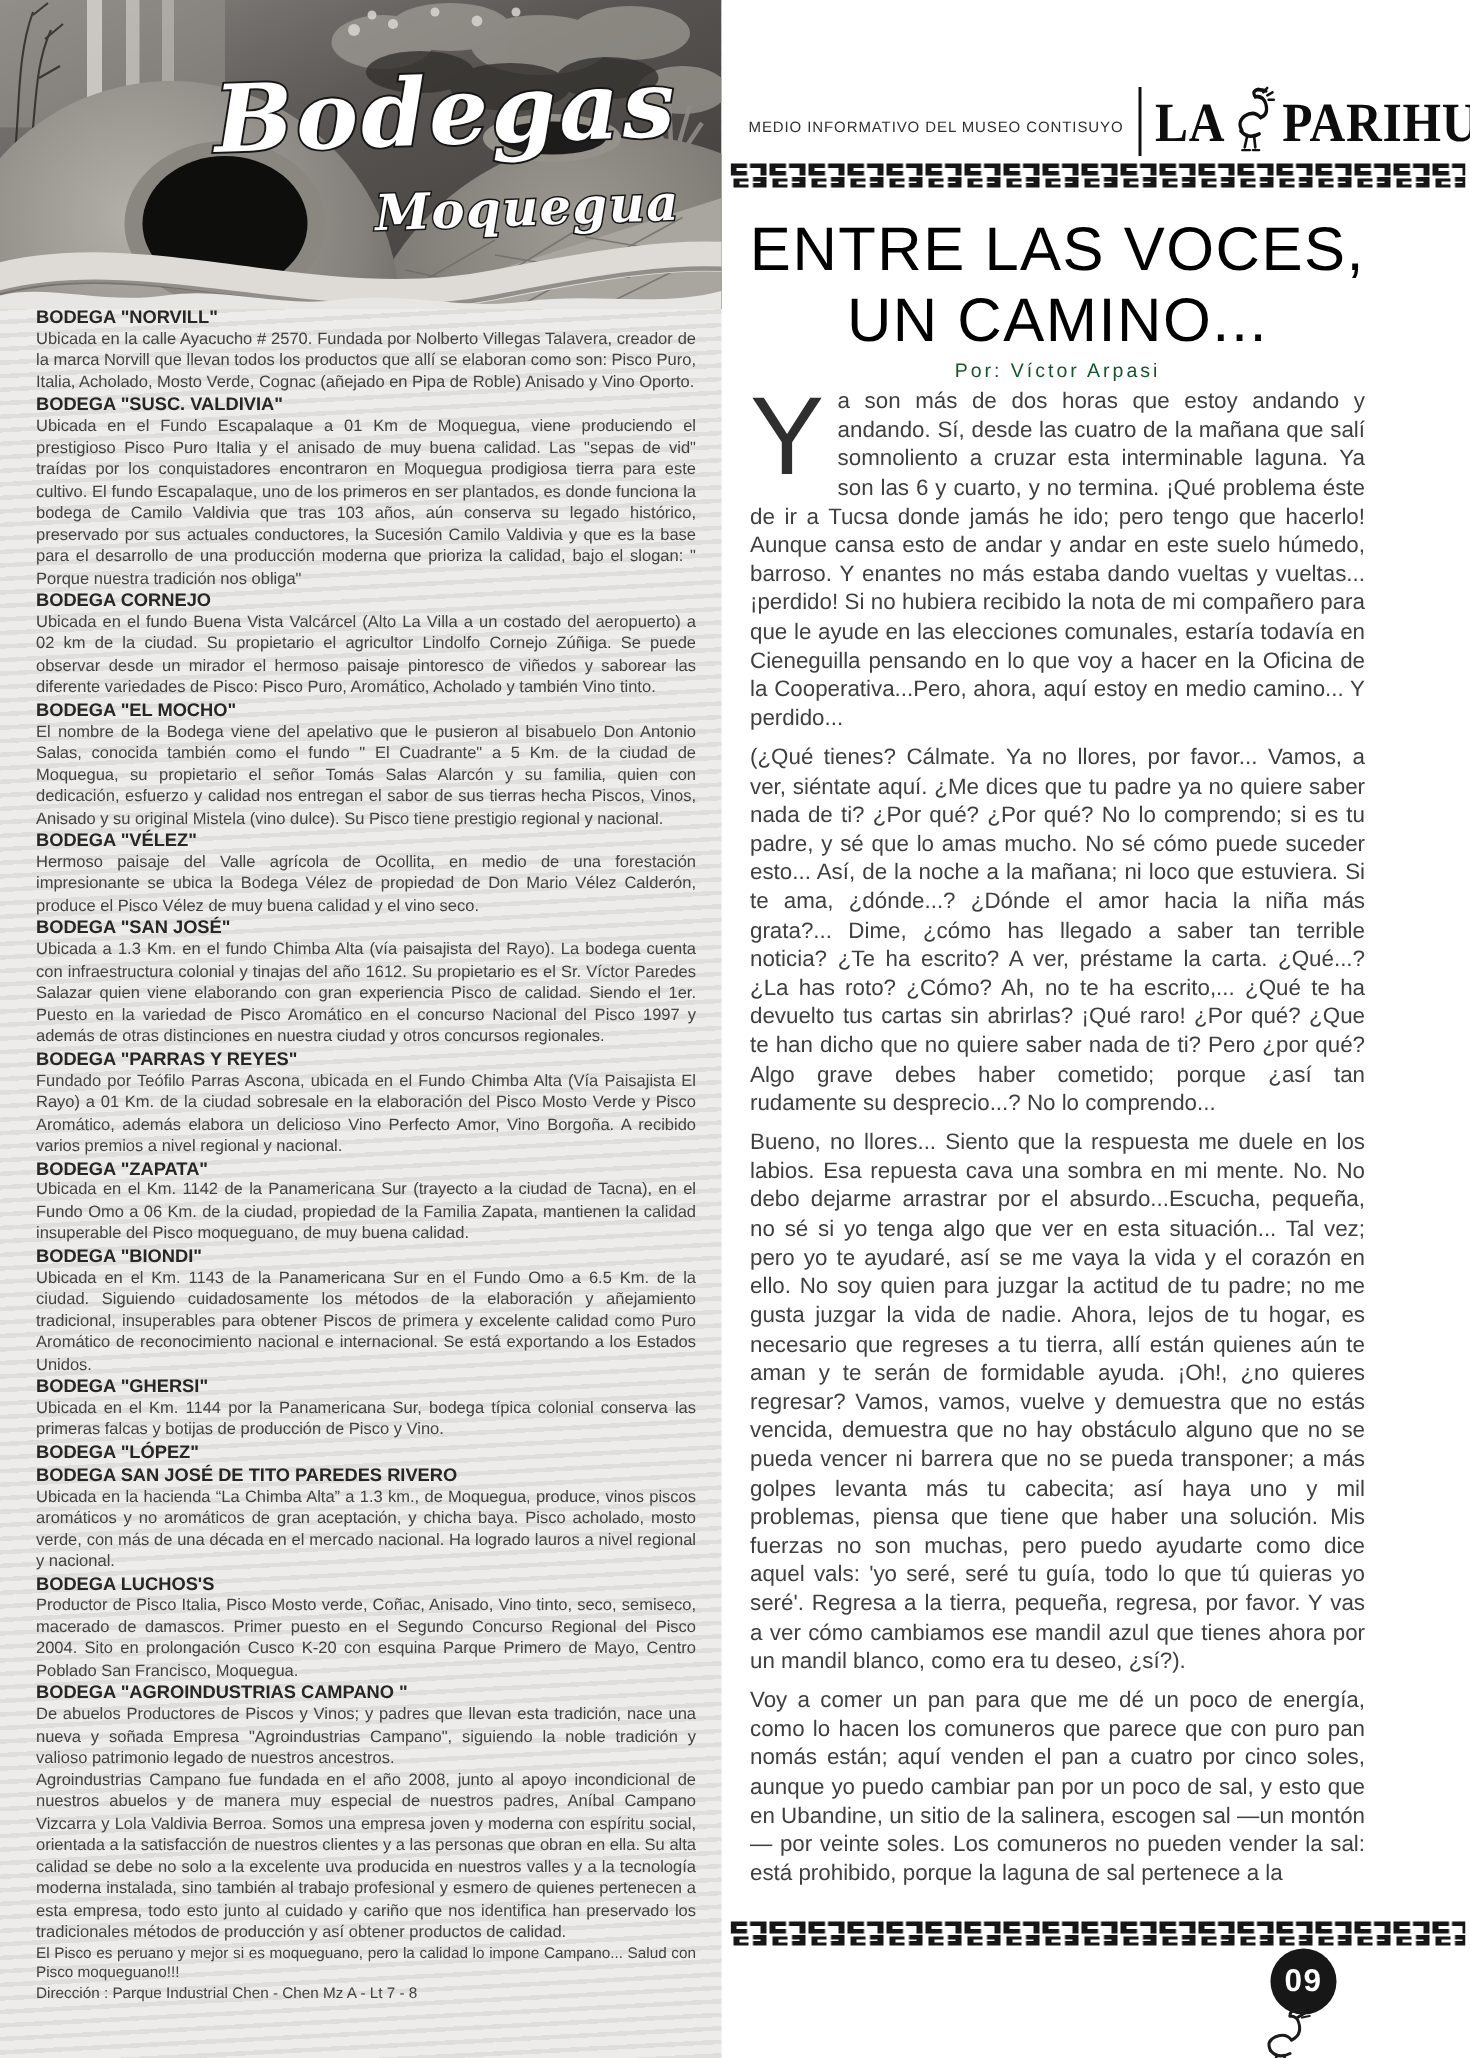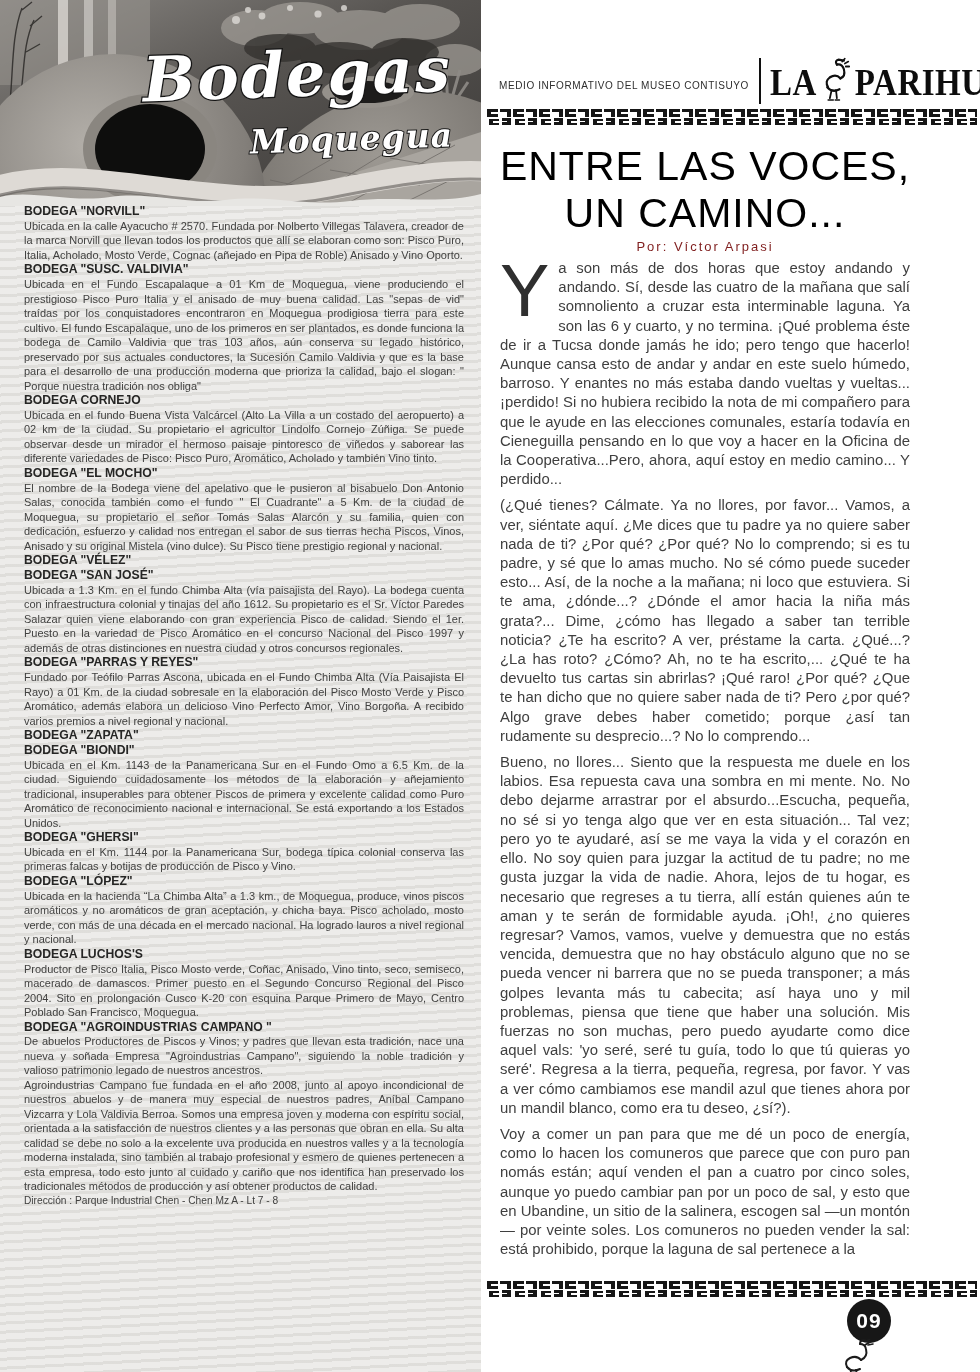--- a/index.html
+++ b/index.html
@@ -41,21 +41,21 @@
   .masthead .bird{margin:0 4px 2px 4px;flex:none;}
   .band{position:absolute;left:0;width:490px;height:18px;}
   .band.top{top:108px;}
   .band.bottom{top:1280px;}
   .title{
     position:absolute;top:143px;left:12px;width:412px;text-align:center;
     font-size:41px;line-height:47px;letter-spacing:1px;color:#000000;font-weight:400;
   }
   .byline{
     position:absolute;top:239px;left:12px;width:412px;text-align:center;
-    font-size:13px;letter-spacing:2px;color:#7f1d1d;
+    font-size:13px;letter-spacing:2px;color:#14532d;
   }
   .article{
     position:absolute;top:259px;left:13px;width:410px;
     text-align:justify;font-size:14.9px;line-height:19.2px;color:#3f3f3f;
   }
   .article p{margin:0 0 7px 0;}
   .dropcap{
     float:left;font-size:74px;line-height:56px;margin:4px 9px 0 0;color:#2f2f2f;
   }
   .badge{position:absolute;top:1299px;left:360px;display:flex;align-items:flex-start;flex-direction:column;}
@@ -162,54 +162,58 @@
     <div class="sec">
       <h3>BODEGA CORNEJO</h3>
       <p>Ubicada en el fundo Buena Vista Valcárcel (Alto La Villa a un costado del aeropuerto) a 02 km de la ciudad. Su propietario el agricultor Lindolfo Cornejo Zúñiga. Se puede observar desde un mirador el hermoso paisaje pintoresco de viñedos y saborear las diferente variedades de Pisco: Pisco Puro, Aromático, Acholado y también Vino tinto.</p>
     </div>
     <div class="sec">
       <h3>BODEGA "EL MOCHO"</h3>
       <p>El nombre de la Bodega viene del apelativo que le pusieron al bisabuelo Don Antonio Salas, conocida también como el fundo " El Cuadrante" a 5 Km. de la ciudad de Moquegua, su propietario el señor Tomás Salas Alarcón y su familia, quien con dedicación, esfuerzo y calidad nos entregan el sabor de sus tierras hecha Piscos, Vinos, Anisado y su original Mistela (vino dulce). Su Pisco tiene prestigio regional y nacional.</p>
     </div>
     <div class="sec">
       <h3>BODEGA "VÉLEZ"</h3>
+      <p>Hermoso paisaje del Valle agrícola de Ocollita, en medio de una forestación impresionante se ubica la Bodega Vélez de propiedad de Don Mario Vélez Calderón, produce el Pisco Vélez de muy buena calidad y el vino seco.</p>
     </div>
     <div class="sec">
       <h3>BODEGA "SAN JOSÉ"</h3>
       <p>Ubicada a 1.3 Km. en el fundo Chimba Alta (vía paisajista del Rayo). La bodega cuenta con infraestructura colonial y tinajas del año 1612. Su propietario es el Sr. Víctor Paredes Salazar quien viene elaborando con gran experiencia Pisco de calidad. Siendo el 1er. Puesto en la variedad de Pisco Aromático en el concurso Nacional del Pisco 1997 y además de otras distinciones en nuestra ciudad y otros concursos regionales.</p>
     </div>
     <div class="sec">
       <h3>BODEGA "PARRAS Y REYES"</h3>
       <p>Fundado por Teófilo Parras Ascona, ubicada en el Fundo Chimba Alta (Vía Paisajista El Rayo) a 01 Km. de la ciudad sobresale en la elaboración del Pisco Mosto Verde y Pisco Aromático, además elabora un delicioso Vino Perfecto Amor, Vino Borgoña. A recibido varios premios a nivel regional y nacional.</p>
     </div>
     <div class="sec">
       <h3>BODEGA "ZAPATA"</h3>
+      <p>Ubicada en el Km. 1142 de la Panamericana Sur (trayecto a la ciudad de Tacna), en el Fundo Omo a 06 Km. de la ciudad, propiedad de la Familia Zapata, mantienen la calidad insuperable del Pisco moqueguano, de muy buena calidad.</p>
     </div>
     <div class="sec">
       <h3>BODEGA "BIONDI"</h3>
       <p>Ubicada en el Km. 1143 de la Panamericana Sur en el Fundo Omo a 6.5 Km. de la ciudad. Siguiendo cuidadosamente los métodos de la elaboración y añejamiento tradicional, insuperables para obtener Piscos de primera y excelente calidad como Puro Aromático de reconocimiento nacional e internacional. Se está exportando a los Estados Unidos.</p>
     </div>
     <div class="sec">
       <h3>BODEGA "GHERSI"</h3>
       <p>Ubicada en el Km. 1144 por la Panamericana Sur, bodega típica colonial conserva las primeras falcas y botijas de producción de Pisco y Vino.</p>
     </div>
     <div class="sec">
       <h3>BODEGA "LÓPEZ"</h3>
     </div>
     <div class="sec">
+      <h3>BODEGA SAN JOSÉ DE TITO PAREDES RIVERO</h3>
       <p>Ubicada en la hacienda “La Chimba Alta” a 1.3 km., de Moquegua, produce, vinos piscos aromáticos y no aromáticos de gran aceptación, y chicha baya. Pisco acholado, mosto verde, con más de una década en el mercado nacional. Ha logrado lauros a nivel regional y nacional.</p>
     </div>
     <div class="sec">
       <h3>BODEGA LUCHOS'S</h3>
       <p>Productor de Pisco Italia, Pisco Mosto verde, Coñac, Anisado, Vino tinto, seco, semiseco, macerado de damascos. Primer puesto en el Segundo Concurso Regional del Pisco 2004. Sito en prolongación Cusco K-20 con esquina Parque Primero de Mayo, Centro Poblado San Francisco, Moquegua.</p>
     </div>
     <div class="sec">
       <h3>BODEGA "AGROINDUSTRIAS CAMPANO "</h3>
       <p>De abuelos Productores de Piscos y Vinos; y padres que llevan esta tradición, nace una nueva y soñada Empresa "Agroindustrias Campano", siguiendo la noble tradición y valioso patrimonio legado de nuestros ancestros.</p>
       <p>Agroindustrias Campano fue fundada en el año 2008, junto al apoyo incondicional de nuestros abuelos y de manera muy especial de nuestros padres, Aníbal Campano Vizcarra y Lola Valdivia Berroa. Somos una empresa joven y moderna con espíritu social, orientada a la satisfacción de nuestros clientes y a las personas que obran en ella. Su alta calidad se debe no solo a la excelente uva producida en nuestros valles y a la tecnología moderna instalada, sino también al trabajo profesional y esmero de quienes pertenecen a esta empresa, todo esto junto al cuidado y cariño que nos identifica han preservado los tradicionales métodos de producción y así obtener productos de calidad.</p>
+      <p class="foot">El Pisco es peruano y mejor si es moqueguano, pero la calidad lo impone Campano... Salud con Pisco moqueguano!!!</p>
       <p class="foot">Dirección : Parque Industrial Chen - Chen Mz A - Lt 7 - 8</p>
     </div>
   </div>
 </div>
 
 <div class="right-col">
 
   <div class="rc-header">
     <div class="kicker">MEDIO INFORMATIVO DEL MUSEO CONTISUYO</div>
     <div class="mast-bar"></div>

